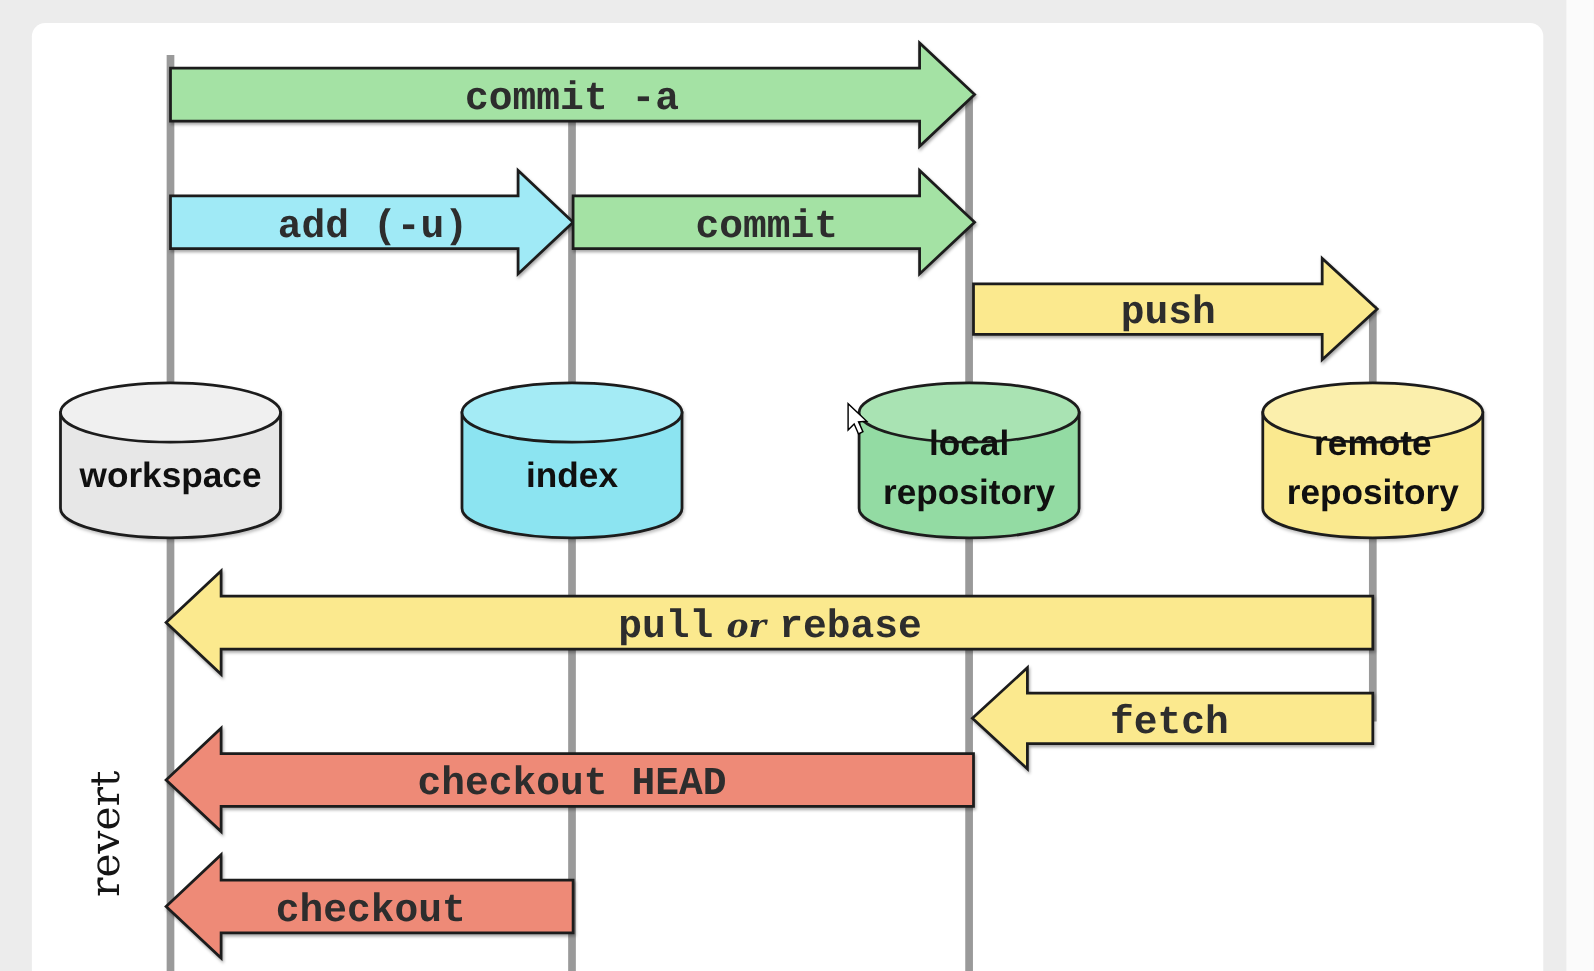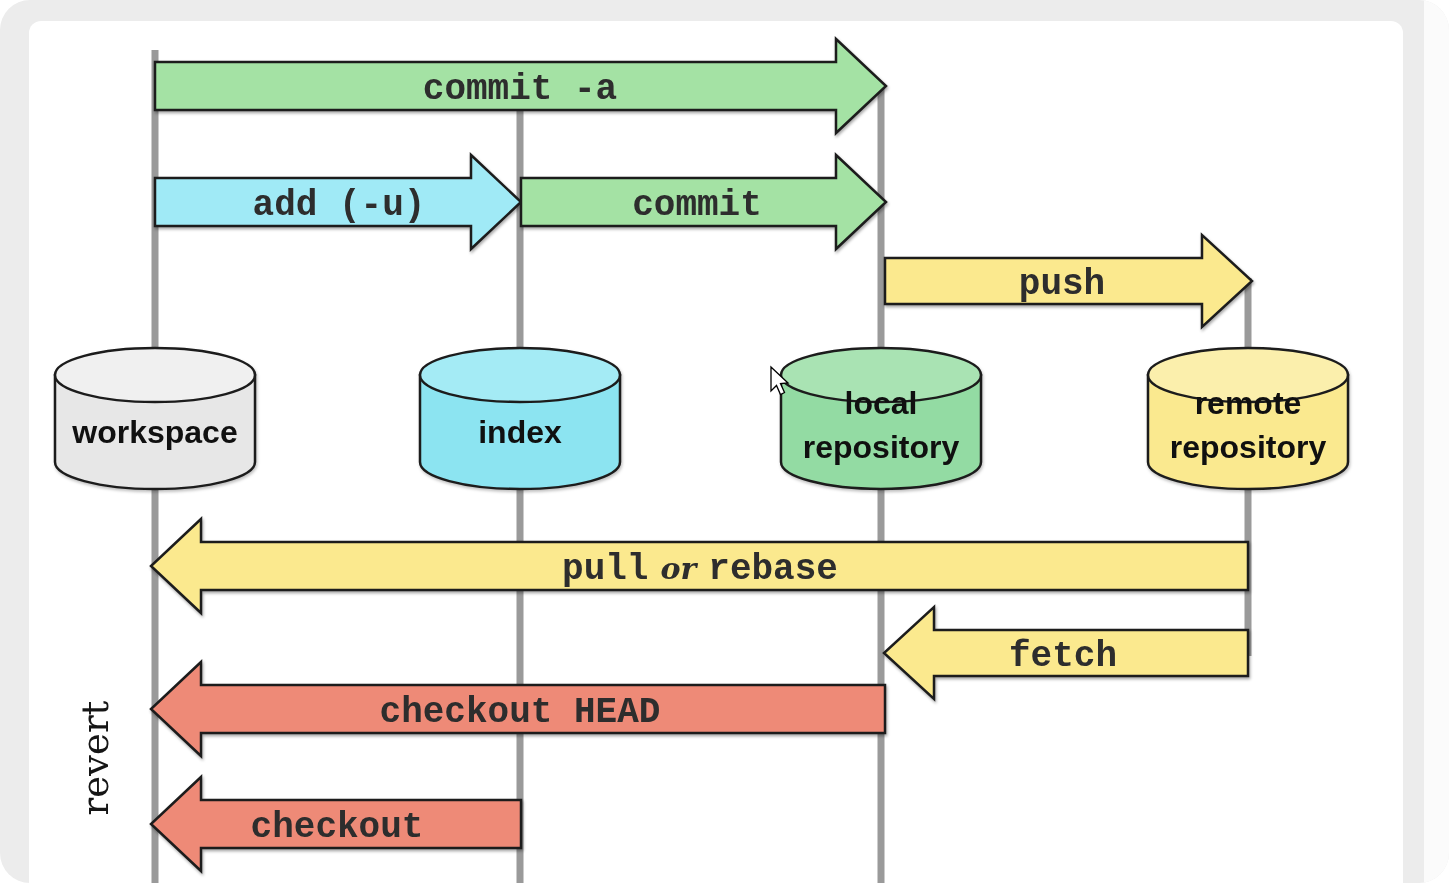--- a/index.html
+++ b/index.html
@@ -3,21 +3,20 @@
 <meta charset="utf-8">
 <style>
   html, body { margin: 0; padding: 0; }
   .stage {
     position: relative;
     width: 1449px;
     height: 883px;
     background: #ececec;
     overflow: hidden;
     font-family: "Liberation Sans", sans-serif;
-    border-radius: 30px;
   }
   .card {
     position: absolute;
     left: 29px;
     top: 21px;
     width: 1374px;
     height: 880px;
     background: #ffffff;
     border-radius: 12px;
   }

